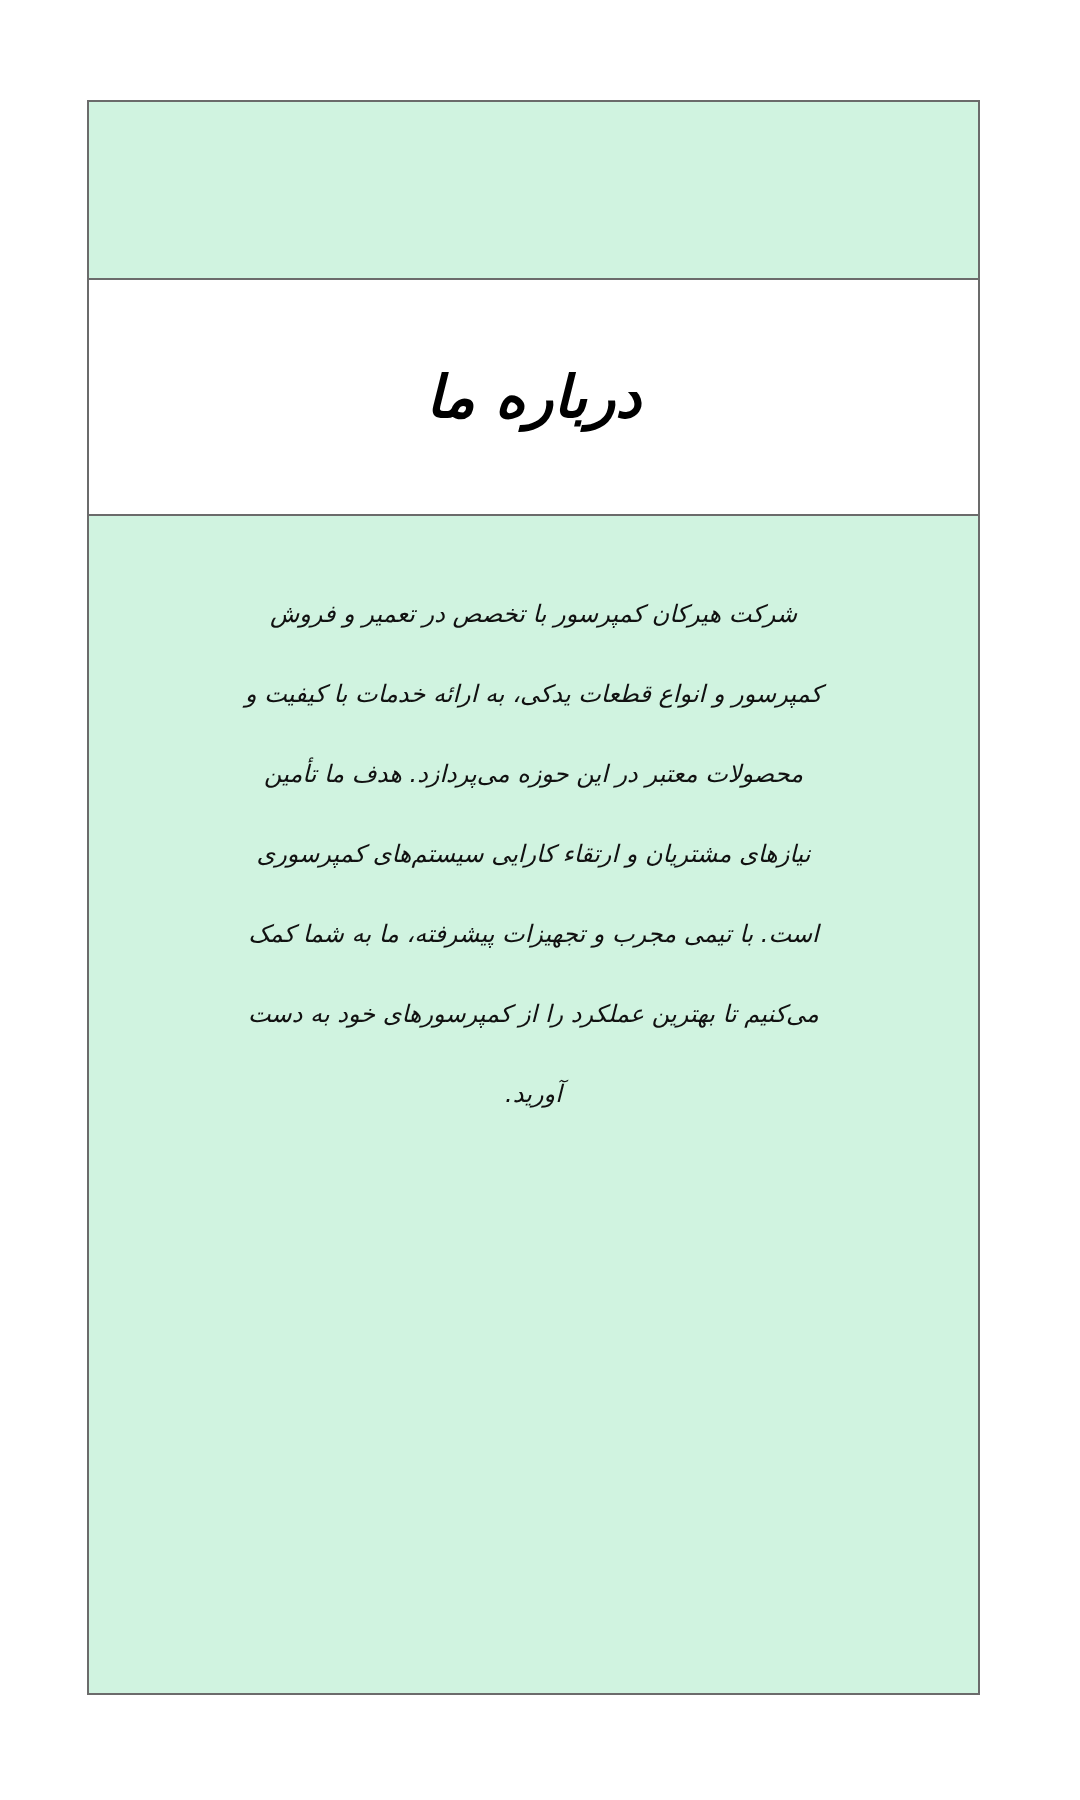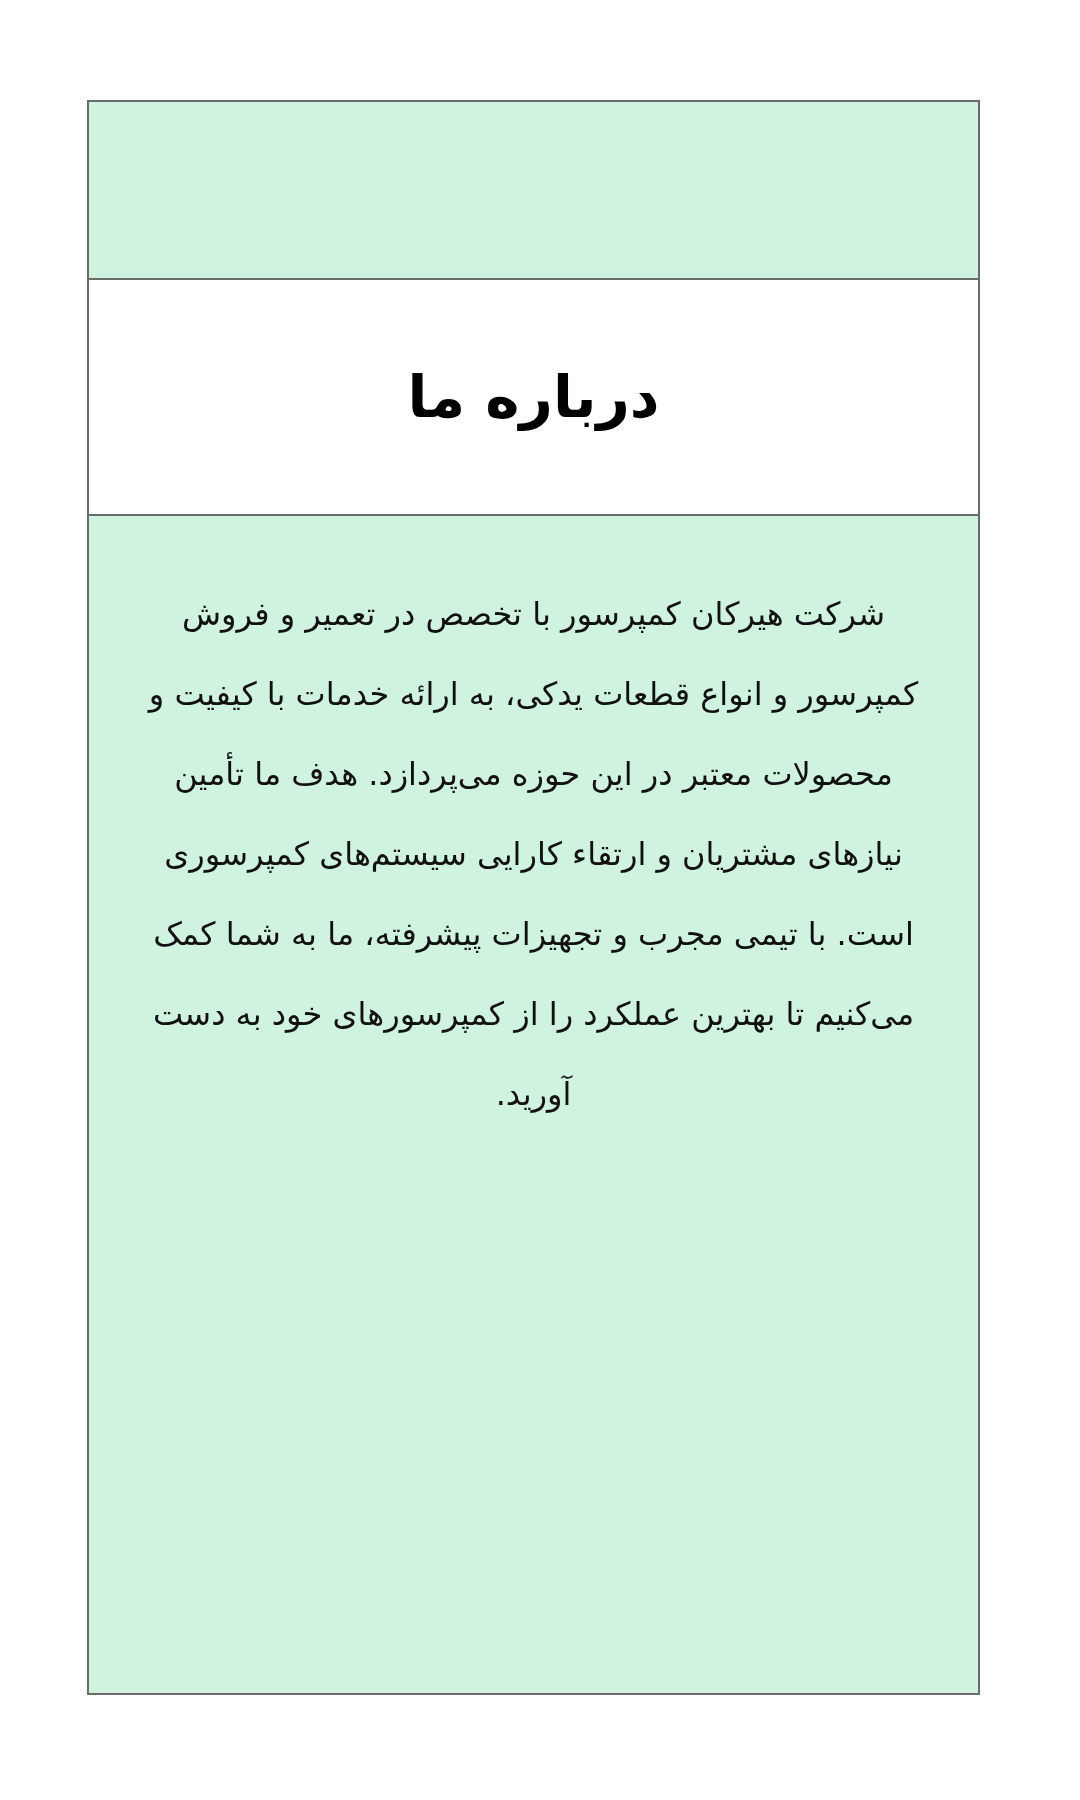--- a/index.html
+++ b/index.html
@@ -18,20 +18,21 @@
   .card {
     position: absolute;
     left: 87px;
     top: 100px;
     width: 893px;
   }
   .section {
     box-sizing: border-box;
     border: 2px solid #6b6b6b;
     width: 100%;
+    font-style: italic;
   }
   .section + .section {
     margin-top: -2px; 
   }
   .hero-band {
     height: 180px;
     background: #d0f3e0;
   }
   .title-section {
     height: 238px;
@@ -53,21 +54,21 @@
     background: #d0f3e0;
   }
   .about-paragraph {
     direction: rtl;
     unicode-bidi: plaintext;
     text-align: center;
     white-space: pre-line;      
     width: 830px;
     margin: 0 auto;
     padding-top: 58px;
-    font-size: 32px;
+    font-size: 24px;
     line-height: 80px;
     color: #111111;
   }
 </style>
 </head>
 <body>
 
 <div class="page">
   <div class="card">
 

